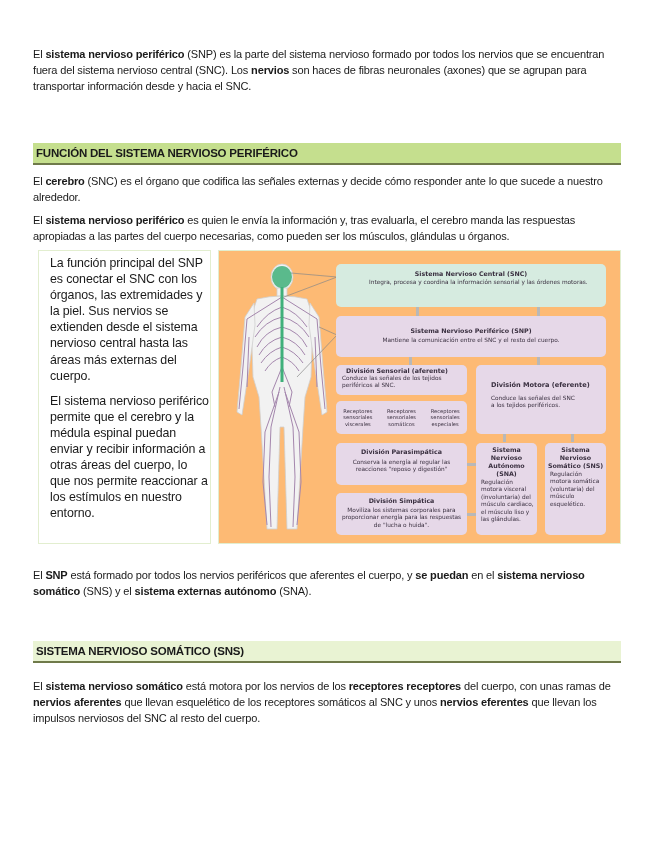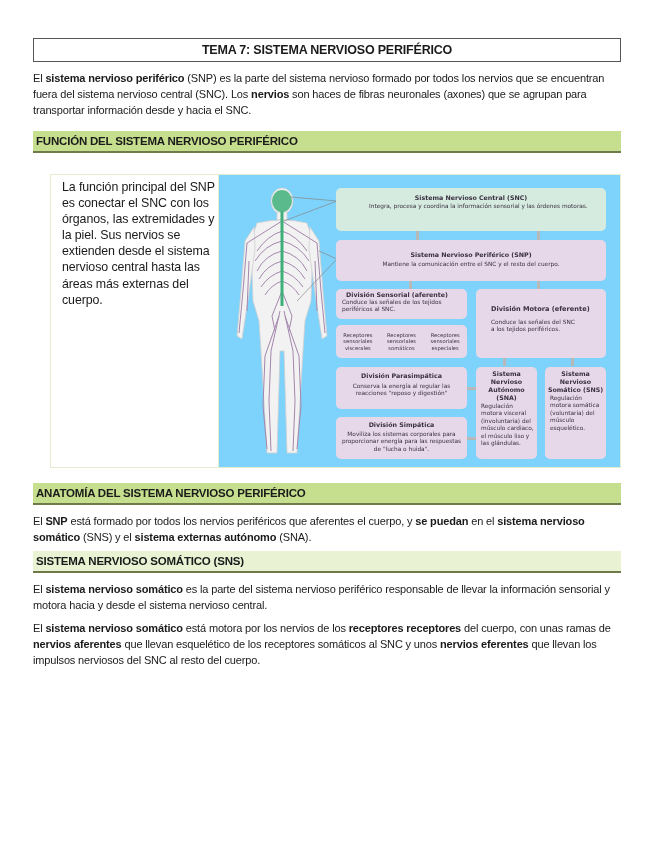--- a/index.html
+++ b/index.html
@@ -6,60 +6,62 @@
   body { width: 655px; height: 848px; position: relative; overflow: hidden;
          font-family: "Liberation Sans", sans-serif; color: #1a1a1a; }
   .page { position: absolute; left: 33px; top: 38px; width: 588px; }
   .title-box { border: 1px solid #555; height: 22px; text-align: center;
                font-family: "Liberation Sans Narrow", "Liberation Sans", sans-serif;
                font-weight: bold; font-size: 12.5px; line-height: 22px; letter-spacing: -0.2px; }
   p { margin: 0; font-size: 11px; line-height: 16px; letter-spacing: -0.15px; }
   b { font-weight: bold; }
   .sec-head { background: #c5df8e; border-bottom: 2px solid #6f7a4a; height: 20px;
               font-weight: bold; font-size: 11.5px; line-height: 20px; padding-left: 3px;
-              letter-spacing: -0.2px; }
+              letter-spacing: -0.2px; margin-top: 36px; }
   .sec-head.light { background: #e9f3d3; }
   .two-col { position: relative; height: 300px; }
-  .text-box { position: absolute; left: 17px; top: 0; width: 173px; height: 294px;
+  .text-box { position: absolute; left: 5px; top: 0; width: 173px; height: 294px;
               border: 1px solid #e2eecf; padding: 4px 0 0 11px; box-sizing: border-box; }
   .text-box p { font-size: 12.4px; line-height: 16.1px; letter-spacing: -0.1px; }
   .fig { position: absolute; left: 185px; top: 0; width: 403px; height: 294px;
-         border: 1px solid #e2eecf; box-sizing: border-box; background: #7dd3fc; }
+         border: 1px solid #e2eecf; box-sizing: border-box; background: #fdba74; }
   .body-fig { position: absolute; left: 8px; top: 6px; width: 110px; height: 280px; }
   .box { position: absolute; border-radius: 5px; text-align: center; font-family: "DejaVu Sans", sans-serif;
          color: #3a3040; }
   .box .h { font-weight: bold; font-size: 6.3px; line-height: 8px; }
   .box .t { font-size: 5.8px; line-height: 7.4px; }
   .green { background: #d6ebe0; }
   .purple { background: #e6d8e8; }
   .arrow { position: absolute; width: 3px; background: #b8b8b8; }
   .harrow { position: absolute; height: 3px; background: #b8b8b8; }
 </style>
 </head>
 <body>
 
 <div class="page">
 
-  <div class="title-box">TEMA 7: SISTEMA NERVIOSO PERIFÉRICO</div>
 
   <div style="height:8px"></div>
   <p><span>El </span><b>sistema nervioso periférico</b><span> (SNP) es la parte del sistema nervioso formado por todos los nervios que se encuentran fuera del sistema nervioso central (SNC). Los </span><b>nervios</b><span> son haces de fibras neuronales (axones) que se agrupan para transportar información desde y hacia el SNC.</span></p>
   <div style="height:6px"></div>
 
   <div style="height:7px"></div>
   <div class="sec-head">FUNCIÓN DEL SISTEMA NERVIOSO PERIFÉRICO</div>
 
   <div style="height:8px"></div>
+  <p><span>El </span><b>cerebro</b><span> (SNC) es el órgano que codifica las señales externas y decide cómo responder ante lo que sucede a nuestro alrededor.</span></p>
   <div style="height:7px"></div>
+  <p><span>El </span><b>sistema nervioso periférico</b><span> es quien le envía la información y, tras evaluarla, el cerebro manda las respuestas apropiadas a las partes del cuerpo necesarias, como pueden ser los músculos, glándulas u órganos.</span></p>
 
   <div style="height:6px"></div>
   <div class="two-col">
     <div class="text-box">
       <p>La función principal del SNP es conectar el SNC con los órganos, las extremidades y la piel. Sus nervios se extienden desde el sistema nervioso central hasta las áreas más externas del cuerpo.</p>
       <div style="height:9px"></div>
+      <p>El sistema nervioso periférico permite que el cerebro y la médula espinal puedan enviar y recibir información a otras áreas del cuerpo, lo que nos permite reaccionar a los estímulos en nuestro entorno.</p>
     </div>
 
     <div class="fig">
       <svg class="body-fig" viewBox="0 0 110 280">
         <g fill="#f2f2f2" stroke="#cfcfcf" stroke-width="0.8">
           <ellipse cx="55" cy="20" rx="11" ry="13"></ellipse>
           <rect x="50" y="31" width="10" height="8"></rect>
           <path d="M30 42 Q55 36 80 42 L86 60 L84 120 L78 140 L76 170 L70 272 L60 272 L57 170 L53 170 L50 272 L40 272 L34 170 L32 140 L26 120 L24 60 Z"></path>
           <path d="M27 46 L18 60 L14 110 L10 155 L15 158 L22 112 L28 68 Z"></path>
           <path d="M83 46 L92 60 L96 110 L100 155 L95 158 L88 112 L82 68 Z"></path>
@@ -144,23 +146,21 @@
         <div class="t" style="text-align:left;padding:1px 3px 0 5px">Regulación motora visceral (involuntaria) del músculo cardiaco, el músculo liso y las glándulas.</div>
       </div>
       <div class="box purple" style="left:326px;top:192px;width:61px;height:92px;">
         <div class="h" style="margin-top:3px;padding:0 2px">Sistema Nervioso Somático (SNS)</div>
         <div class="t" style="text-align:left;padding:1px 3px 0 5px">Regulación motora somática (voluntaria) del músculo esquelético.</div>
       </div>
     </div>
   </div>
 
   <div style="height:9px"></div>
-  <div class="sec-head">ANATOMÍA DEL SISTEMA NERVIOSO PERIFÉRICO</div>
   <div style="height:8px"></div>
   <p><span>El </span><b>SNP</b><span> está formado por todos los nervios periféricos que aferentes el cuerpo, y </span><b>se puedan</b><span> en el </span><b>sistema nervioso somático</b><span> (SNS) y el </span><b>sistema externas autónomo</b><span> (SNA).</span></p>
 
   <div style="height:6px"></div>
   <div class="sec-head light">SISTEMA NERVIOSO SOMÁTICO (SNS)</div>
   <div style="height:8px"></div>
-  <p><span>El </span><b>sistema nervioso somático</b><span> es la parte del sistema nervioso periférico responsable de llevar la información sensorial y motora hacia y desde el sistema nervioso central.</span></p>
   <div style="height:7px"></div>
   <p><span>El </span><b>sistema nervioso somático</b><span> está motora por los nervios de los </span><b>receptores receptores</b><span> del cuerpo, con unas ramas de </span><b>nervios aferentes</b><span> que llevan esquelético de los receptores somáticos al SNC y unos </span><b>nervios eferentes</b><span> que llevan los impulsos nerviosos del SNC al resto del cuerpo.</span></p>
 </div>
 
 </body></html>

